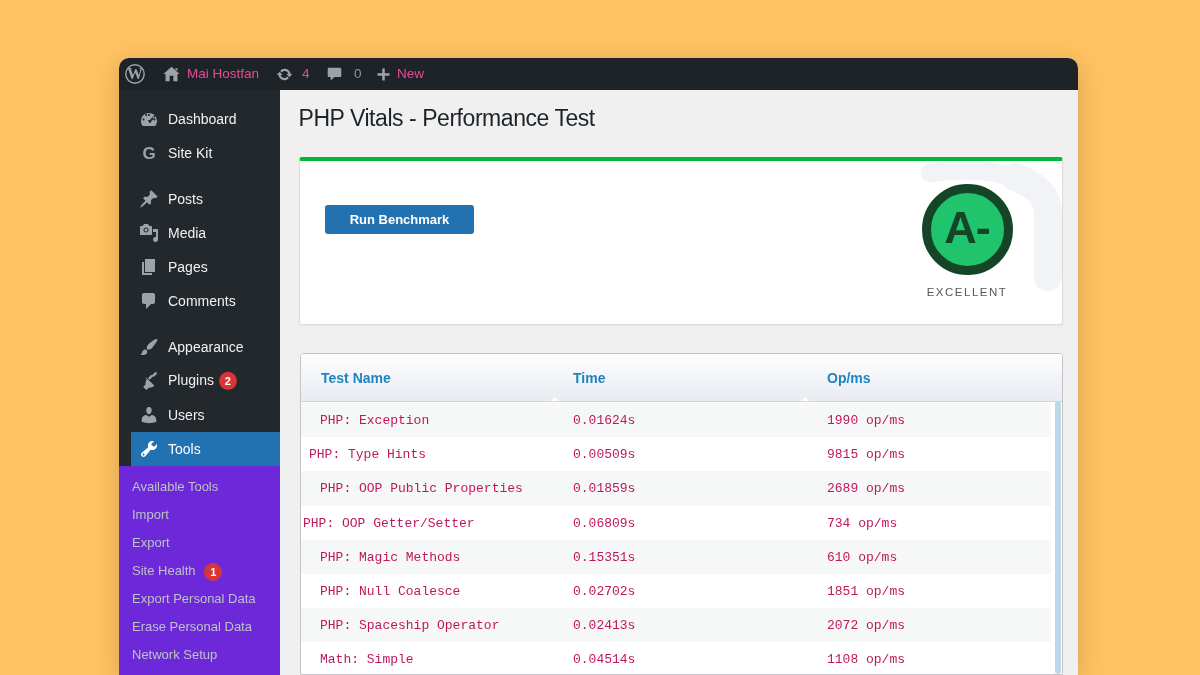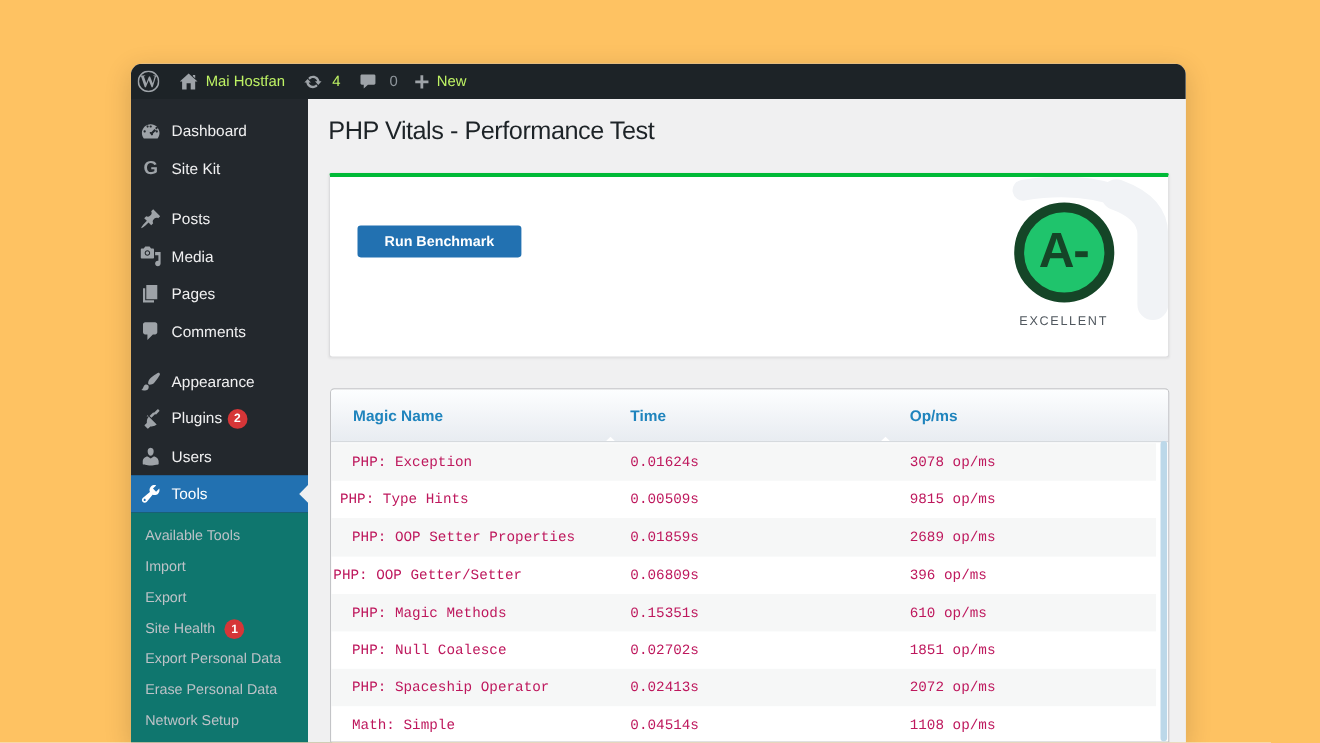--- a/index.html
+++ b/index.html
@@ -2,29 +2,29 @@
 <html><head>
 <meta charset="utf-8">
 <style>
   * { margin:0; padding:0; box-sizing:border-box; }
   html,body { width:1200px; height:675px; overflow:hidden; }
   body { background:#fec262; font-family:"Liberation Sans", sans-serif; position:relative; }
   .win { position:absolute; left:119px; top:58px; width:959px; height:617px;
          border-radius:10px 10px 0 0; overflow:hidden; background:#f0f0f1;
          box-shadow:0 6px 24px rgba(0,0,0,.16); }
   .abar { position:absolute; left:0; top:0; width:100%; height:32px; background:#1d2327; }
-  .abar .itm { position:absolute; color:#bef264; font-size:13.5px; line-height:32px; }
+  .abar .itm { position:absolute; color:#ec4899; font-size:13.5px; line-height:32px; }
   .menu { position:absolute; left:0; top:32px; width:161px; bottom:0; background:#23282d; }
-  .mi { position:absolute; left:0; width:161px; height:34px; color:#f0f0f1; font-size:14px; }
+  .mi { position:absolute; left:12px; width:161px; height:34px; color:#f0f0f1; font-size:14px; }
   .mi .txt { position:absolute; left:37px; top:50%; transform:translateY(-50%); }
   .mi svg { position:absolute; left:8px; top:7px; }
   .mi.sel { background:#2271b1; color:#fff; }
   .arrow { position:absolute; right:0; top:50%; transform:translateY(-50%);
            width:0; height:0; border:8px solid transparent; border-right-color:#f0f0f1; border-left:none; }
-  .smenu { position:absolute; left:0; top:376px; bottom:0; width:183px; background:#0f766e; }
+  .smenu { position:absolute; left:0; top:376px; bottom:0; width:183px; background:#6d28d9; }
   .smi { position:absolute; left:13px; height:28px; line-height:28px; color:#bdc2c7; font-size:13px; white-space:nowrap; }
   .smi .badge { margin-left:5px; }
   .badge { display:inline-block; background:#d63638; color:#fff; border-radius:50%;
            width:18px; height:18px; line-height:18px; text-align:center; font-size:11px; font-weight:600;
            vertical-align:middle; margin-left:1px; }
   .content { position:absolute; left:161px; top:32px; right:0; bottom:0; background:#f0f0f1; }
   h1 { position:absolute; left:18.5px; top:15px; font-size:23px; font-weight:400; color:#1d2327; letter-spacing:-0.45px; }
   .card { position:absolute; left:19px; top:66.5px; width:763.5px; height:168.5px;
           background:#fff; border:1px solid #dcdcde; border-top:4.5px solid #00ba37;
           border-radius:3px; box-shadow:0 1px 2px rgba(0,0,0,.05); overflow:hidden; }
@@ -154,46 +154,46 @@
         <path d="M 203 16 Q 236 28 236 52 L 236 116" stroke="#f1f3f6" stroke-width="28" stroke-linecap="round" fill="none"></path>
       </svg>
       <div class="btn">Run Benchmark</div>
       <div class="grade">
           <div class="ltr">A-</div>
         </div>
       <div class="exc">EXCELLENT</div>
     </div>
     <div class="tbl">
       <div class="thead">
-        <div class="th" style="left:20px;">Magic Name</div>
+        <div class="th" style="left:20px;">Test Name</div>
         <div class="th" style="left:272px;">Time</div>
         <div class="th" style="left:526px;">Op/ms</div>
         <div style="position:absolute;left:250px;bottom:0;width:0;height:0;border:4px solid transparent;border-bottom-color:#fff;border-top:none"></div>
         <div style="position:absolute;left:500px;bottom:0;width:0;height:0;border:4px solid transparent;border-bottom-color:#fff;border-top:none"></div>
       </div>
       <div class="rows">
         <div class="row odd">
             <span style="left:19px">PHP: Exception</span>
             <span style="left:272px">0.01624s</span>
-            <span style="left:526px">3078 op/ms</span>
+            <span style="left:526px">1990 op/ms</span>
           </div>
         <div class="row">
             <span style="left:8px">PHP: Type Hints</span>
             <span style="left:272px">0.00509s</span>
             <span style="left:526px">9815 op/ms</span>
           </div>
         <div class="row odd">
-            <span style="left:19px">PHP: OOP Setter Properties</span>
+            <span style="left:19px">PHP: OOP Public Properties</span>
             <span style="left:272px">0.01859s</span>
             <span style="left:526px">2689 op/ms</span>
           </div>
         <div class="row">
             <span style="left:2px">PHP: OOP Getter/Setter</span>
             <span style="left:272px">0.06809s</span>
-            <span style="left:526px">396 op/ms</span>
+            <span style="left:526px">734 op/ms</span>
           </div>
         <div class="row odd">
             <span style="left:19px">PHP: Magic Methods</span>
             <span style="left:272px">0.15351s</span>
             <span style="left:526px">610 op/ms</span>
           </div>
         <div class="row">
             <span style="left:19px">PHP: Null Coalesce</span>
             <span style="left:272px">0.02702s</span>
             <span style="left:526px">1851 op/ms</span>

